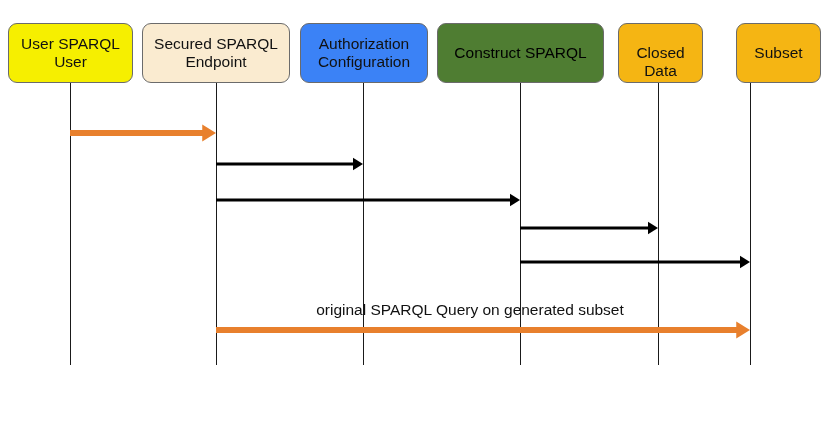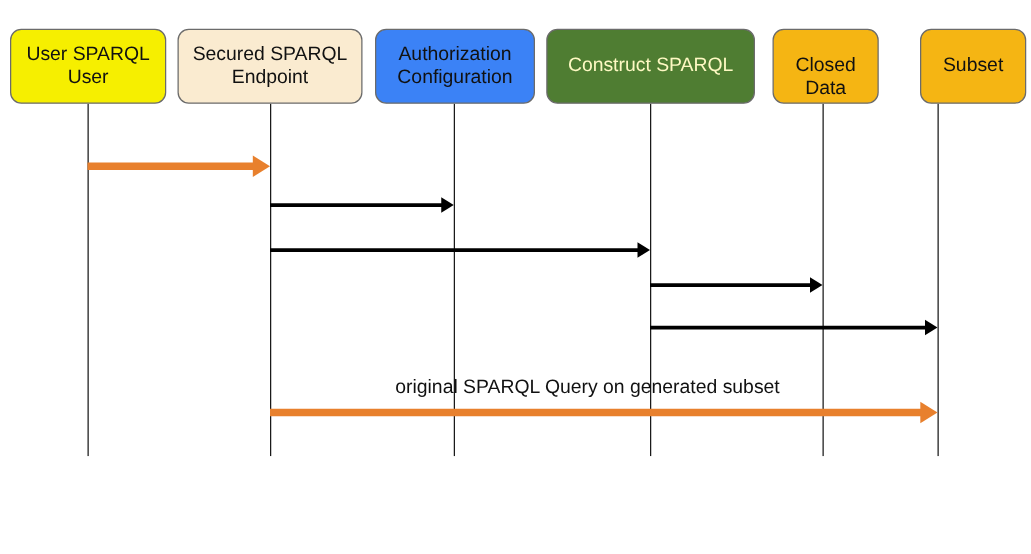--- a/index.html
+++ b/index.html
@@ -58,21 +58,21 @@
     <div class="lifeline" style="left: 750px; top: 83px; height: 352px; background: rgb(26, 26, 26);"></div>
     <div class="actor-box" style="left: 8px; top: 23px; width: 125px; height: 60px; background: rgb(246, 239, 0); color: rgb(17, 17, 17); border-color: rgb(107, 107, 107);">
       <span class="actor-label"><span>User SPARQL</span><br><span>User</span></span>
     </div>
     <div class="actor-box" style="left: 142px; top: 23px; width: 148px; height: 60px; background: rgb(250, 235, 208); color: rgb(17, 17, 17); border-color: rgb(107, 107, 107);">
       <span class="actor-label"><span>Secured SPARQL</span><br><span>Endpoint</span></span>
     </div>
     <div class="actor-box" style="left: 300px; top: 23px; width: 128px; height: 60px; background: #3b82f6; color: rgb(17, 17, 17); border-color: rgb(107, 107, 107);">
       <span class="actor-label"><span>Authorization</span><br><span>Configuration</span></span>
     </div>
-    <div class="actor-box" style="left: 437px; top: 23px; width: 167px; height: 60px; background: rgb(79, 125, 50); color: #fef9c3; border-color: rgb(107, 107, 107);">
+    <div class="actor-box" style="left: 437px; top: 23px; width: 167px; height: 60px; background: rgb(79, 125, 50); color: #000000; border-color: rgb(107, 107, 107);">
       <span class="actor-label"><span>Construct SPARQL</span><br></span>
     </div>
     <div class="actor-box" style="left: 618px; top: 23px; width: 85px; height: 60px; background: rgb(245, 181, 19); color: rgb(17, 17, 17); border-color: rgb(107, 107, 107); align-items: flex-end;">
       <span class="actor-label"><span>Closed</span><br><span>Data</span></span>
     </div>
     <div class="actor-box" style="left: 712px; top: 23px; width: 85px; height: 60px; background: rgb(245, 181, 19); color: rgb(17, 17, 17); border-color: rgb(107, 107, 107); margin-left: 24px;">
       <span class="actor-label">Subset</span>
     </div>
     <svg width="148" height="24" style="position: absolute; left: 70px; top: 122px; overflow: visible;">
       <line x1="0" y1="11" x2="133.35" y2="11" stroke="#e8802d" stroke-width="6"></line>

